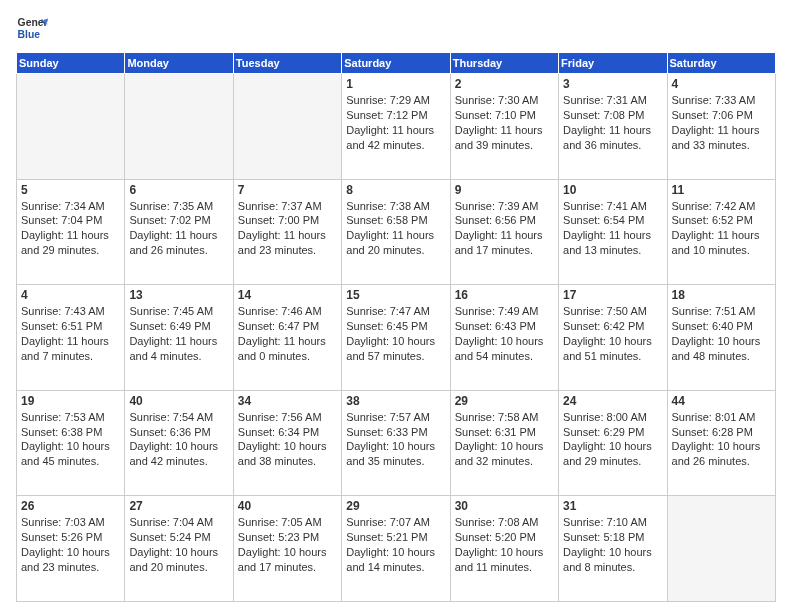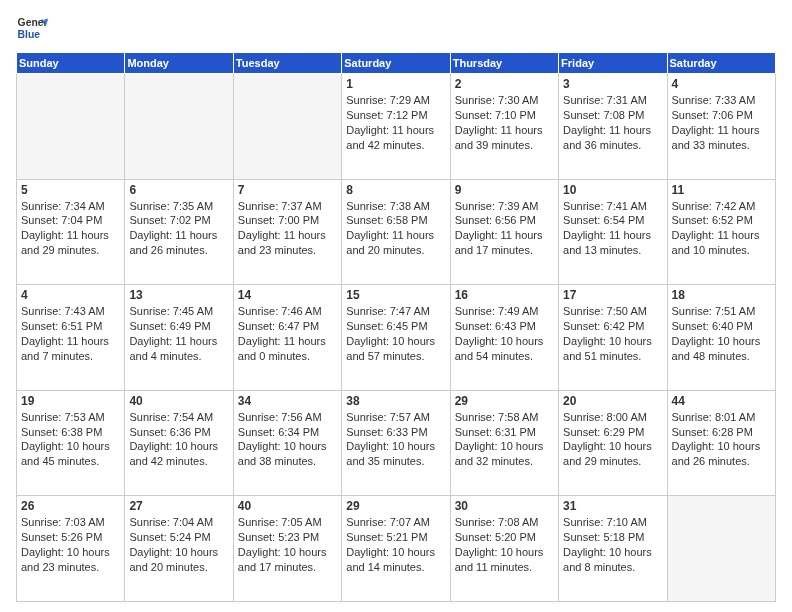--- a/index.html
+++ b/index.html
@@ -213,21 +213,21 @@
           </td>
           <td>
             <span class="day-num">38</span>
             <div class="cell-info">Sunrise: 7:57 AM<br>Sunset: 6:33 PM<br>Daylight: 10 hours and 35 minutes.</div>
           </td>
           <td>
             <span class="day-num">29</span>
             <div class="cell-info">Sunrise: 7:58 AM<br>Sunset: 6:31 PM<br>Daylight: 10 hours and 32 minutes.</div>
           </td>
           <td>
-            <span class="day-num">20</span>
+            <span class="day-num">24</span>
             <div class="cell-info">Sunrise: 8:00 AM<br>Sunset: 6:29 PM<br>Daylight: 10 hours and 29 minutes.</div>
           </td>
           <td>
             <span class="day-num">44</span>
             <div class="cell-info">Sunrise: 8:01 AM<br>Sunset: 6:28 PM<br>Daylight: 10 hours and 26 minutes.</div>
           </td>
         </tr>
         <tr>
           <td>
             <span class="day-num">26</span>

